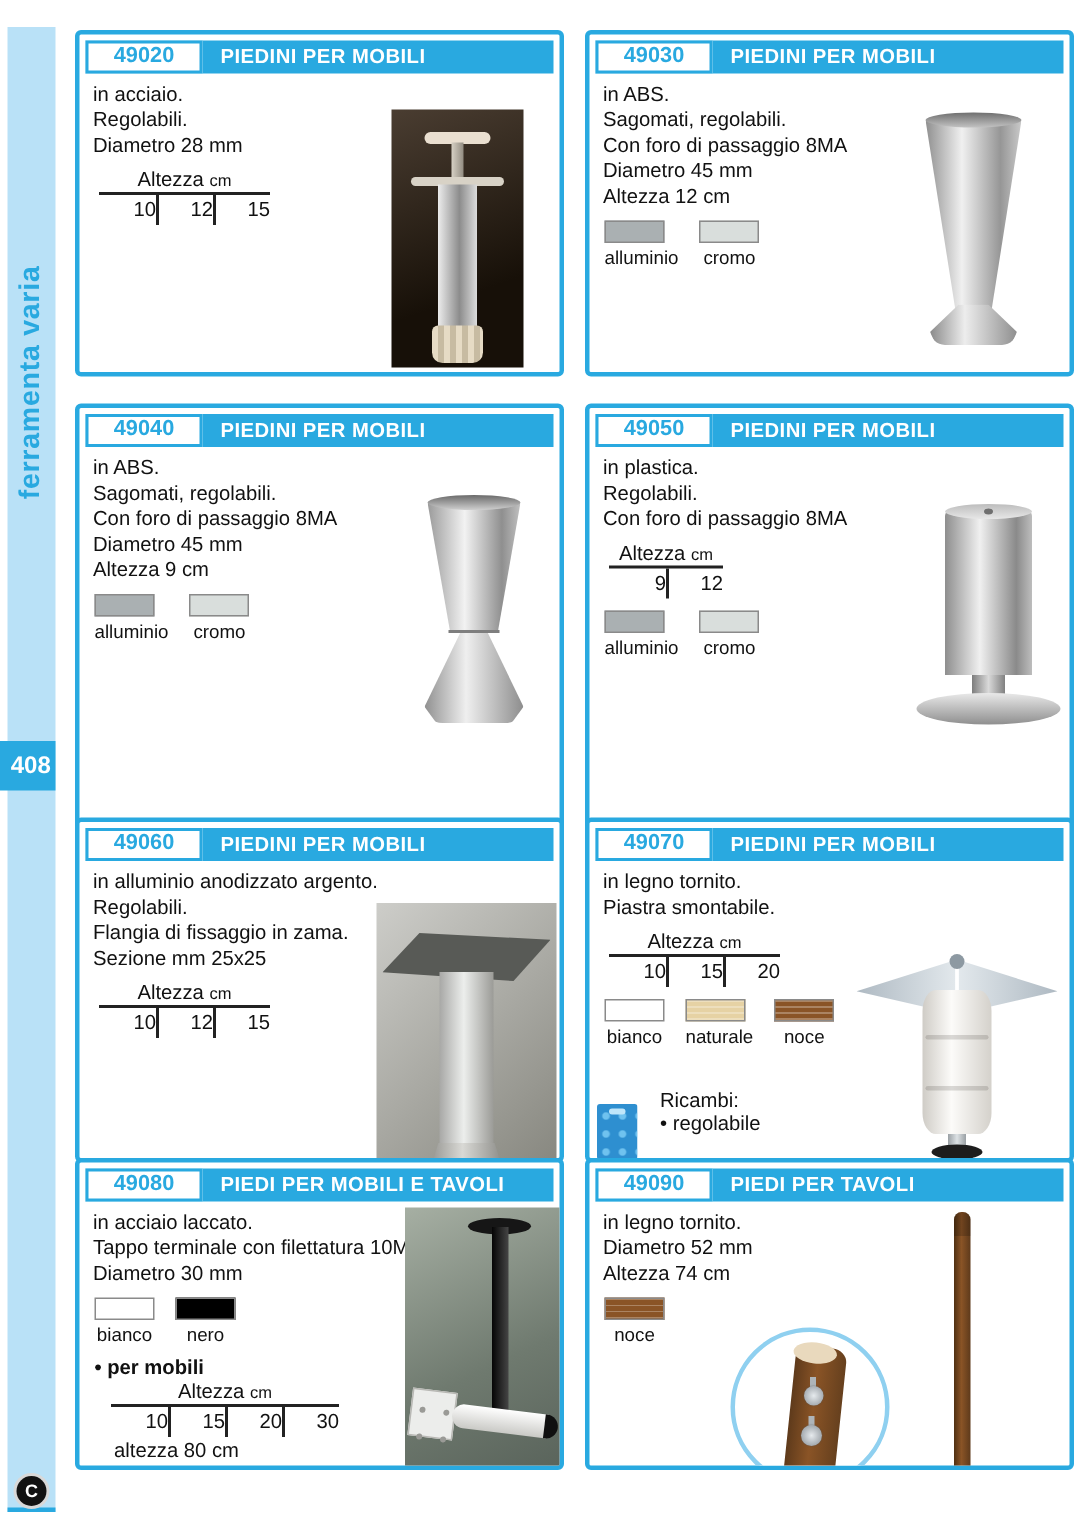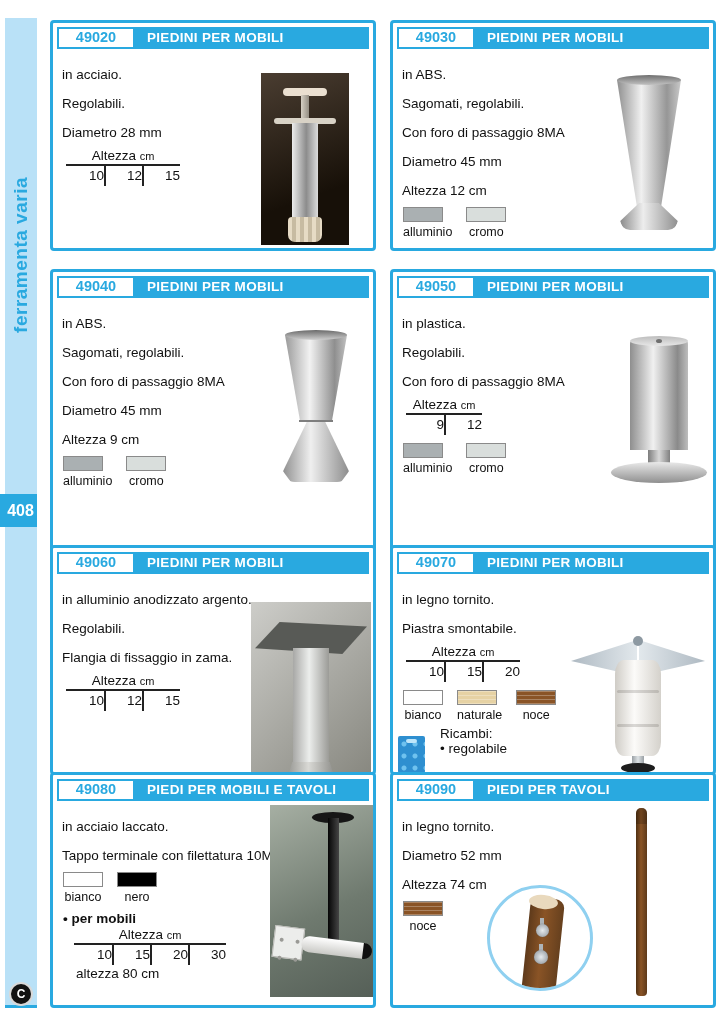--- a/index.html
+++ b/index.html
@@ -20,32 +20,32 @@
           background:#121212; box-shadow:0 0 0 2px #d8d8d8; color:#fff; font-weight:bold; font-size:12px;
           display:flex; align-items:center; justify-content:center; }
 
   
   .cell { position:absolute; background:#fff; border:3px solid #29a9e0; border-radius:4px; overflow:hidden; }
   .c1 { left:50px;  width:326px; }
   .c2 { left:390px; width:326px; }
   .r1 { top:20px;  height:231px; }
   .r2 { top:269px; height:294px; }
   .r3 { top:545px; height:230px; }
-  .r4 { top:772px; height:236px; }
+  .r4 { top:772px; height:208px; }
 
   .hdr { position:relative; margin:4px 4px 0 4px; height:22px; background:#29a9e0; }
   .code { position:absolute; left:0; top:0; width:78px; height:22px; background:#fff;
           border:2px solid #29a9e0; color:#29a9e0; font-weight:bold; font-size:14.5px;
           text-align:center; line-height:17px; }
   .hdr-title { position:absolute; left:90px; top:0; height:22px; line-height:22px;
                color:#fff; font-weight:bold; font-size:13.5px; letter-spacing:.3px; white-space:nowrap; }
 
   .body { position:relative; padding:5px 9px 0 9px; }
   .desc { font-size:13.5px; line-height:17px; }
-  .desc div { white-space:nowrap;margin-top:12px; }
+  .desc div { white-space:nowrap; }
 
   .tbl { display:inline-block; margin:7px 0 0 4px; text-align:center; }
   .tbl-hd { font-size:13.5px; border-bottom:2px solid #222; padding:0 6px 1px 6px; white-space:nowrap; }
   .tbl-hd .unit { font-size:11px; }
   .tbl-row { display:flex;text-align:right; }
   .tc { width:38px; font-size:13.5px; line-height:20px; }
   .tc + .tc { border-left:2px solid #222; }
 
   .swatches { display:flex; gap:14px; margin:8px 0 0 1px; }
   .sw { text-align:center; }
@@ -303,20 +303,21 @@
   <div class="cell c1 r3">
     <div class="hdr">
       <span class="code">49060</span>
       <span class="hdr-title">PIEDINI PER MOBILI</span>
     </div>
     <div class="body">
       <div class="desc">
         <div>in alluminio anodizzato argento.</div>
         <div>Regolabili.</div>
         <div>Flangia di fissaggio in zama.</div>
+        <div>Sezione mm 25x25</div>
       </div>
       <div class="tbl">
         <div class="tbl-hd"><span>Altezza</span> <span class="unit">cm</span></div>
         <div class="tbl-row">
           <span class="tc">10</span>
           <span class="tc">12</span>
           <span class="tc">15</span>
         </div>
       </div>
     </div>
@@ -379,20 +380,21 @@
 
   <div class="cell c1 r4">
     <div class="hdr">
       <span class="code">49080</span>
       <span class="hdr-title">PIEDI PER MOBILI E TAVOLI</span>
     </div>
     <div class="body">
       <div class="desc">
         <div>in acciaio laccato.</div>
         <div>Tappo terminale con filettatura 10MA</div>
+        <div>Diametro 30 mm</div>
       </div>
       <div class="swatches">
         <div class="sw">
           <div class="chip" style="background-color: rgb(255, 255, 255);"></div>
           <div class="sw-lb">bianco</div>
         </div>
         <div class="sw">
           <div class="chip" style="background-color: rgb(0, 0, 0);"></div>
           <div class="sw-lb">nero</div>
         </div>

